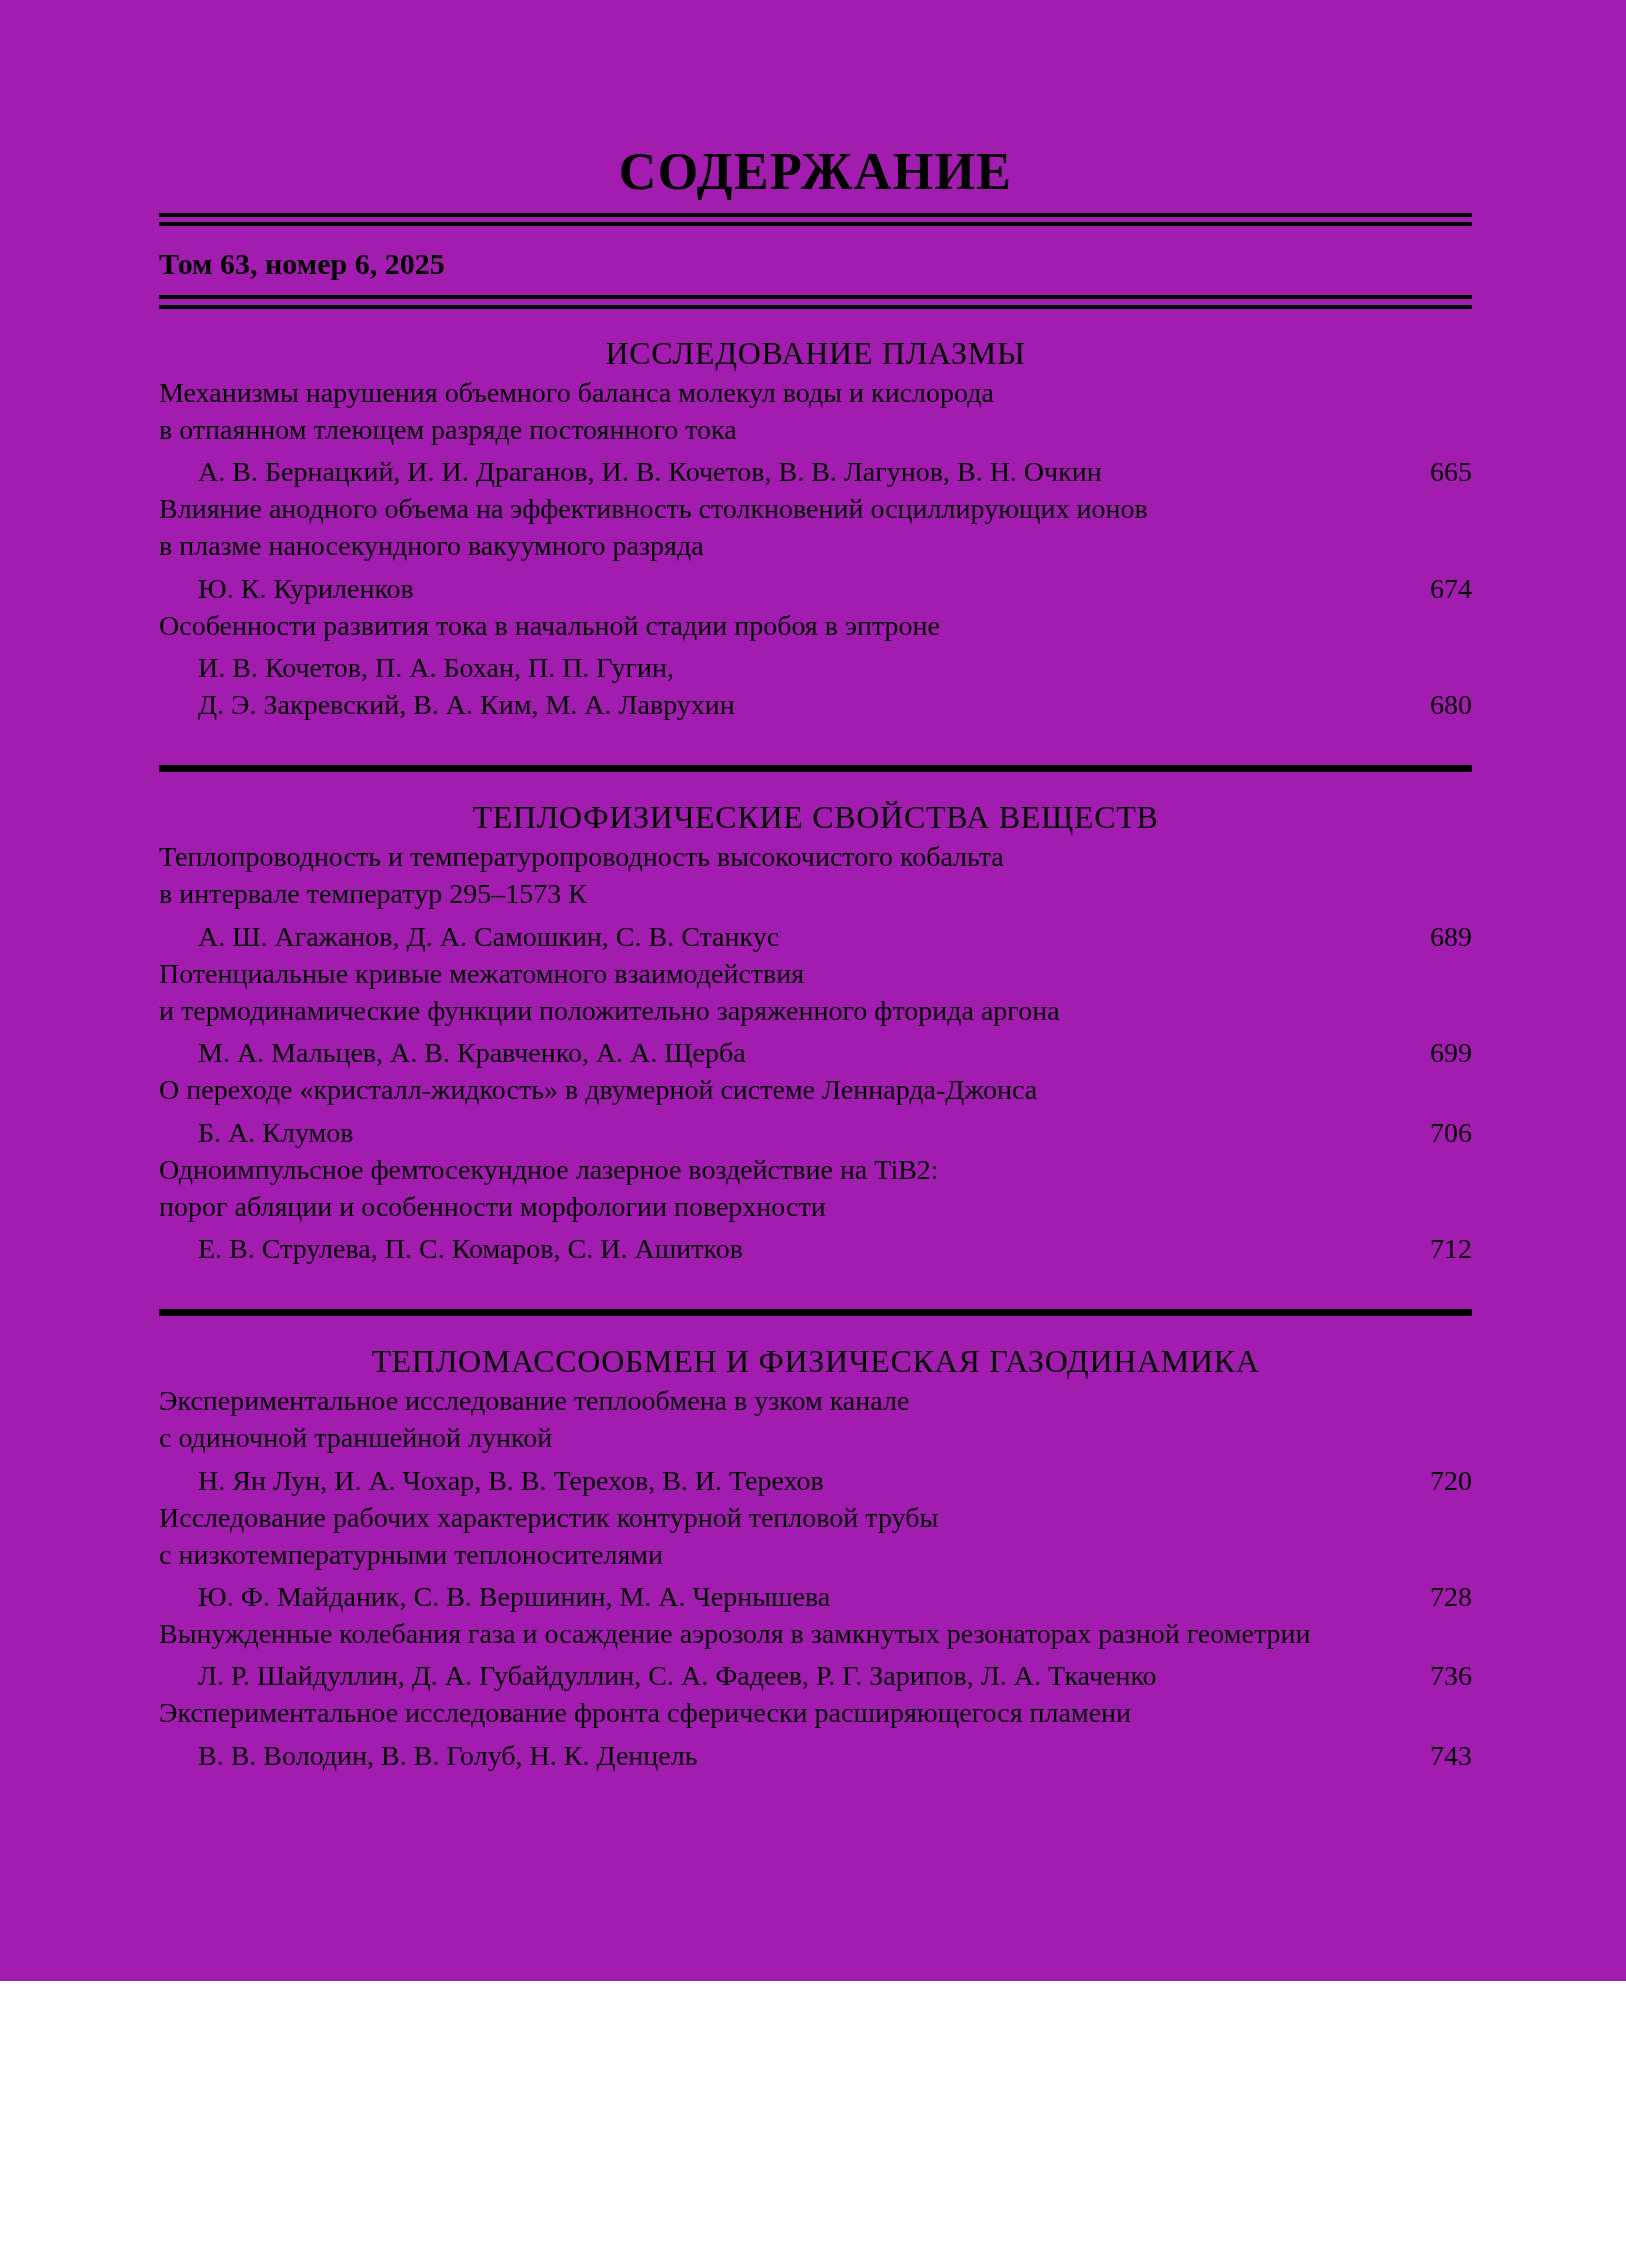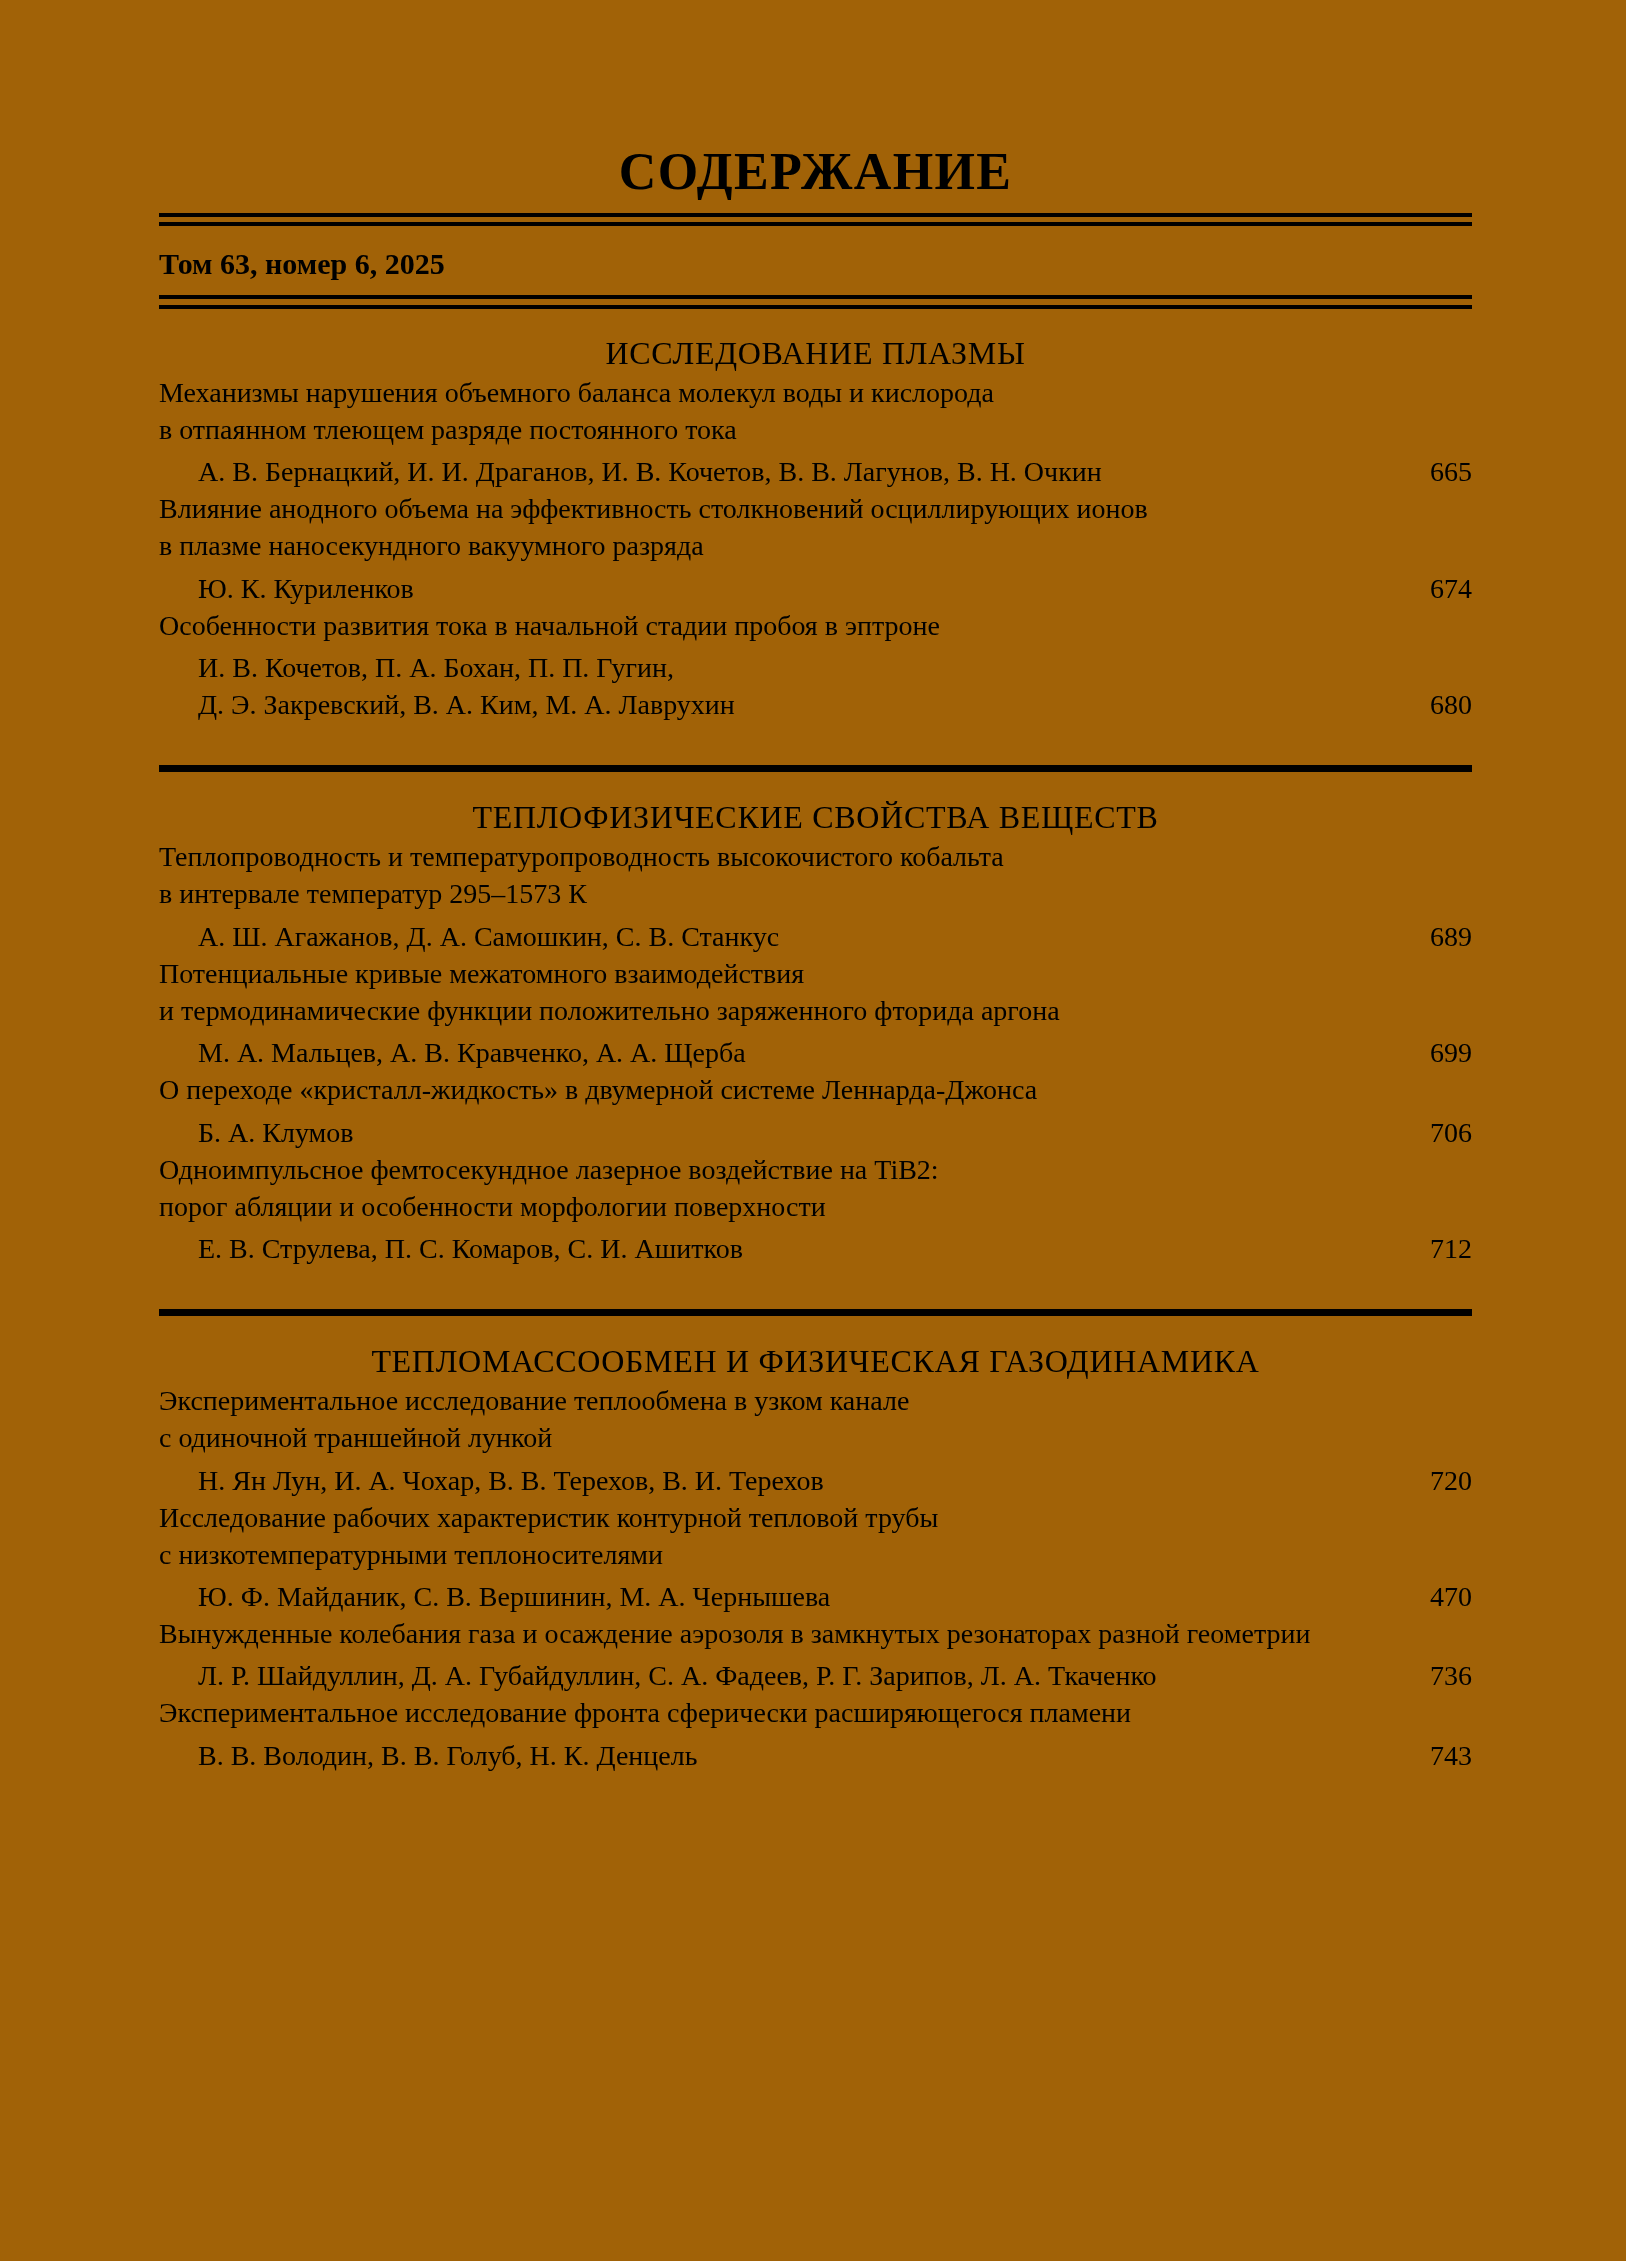--- a/index.html
+++ b/index.html
@@ -1,20 +1,20 @@
 <!DOCTYPE html>
 <html lang="ru" style="font-size:10.7px"><head>
 <meta charset="utf-8">
 <style>
   html, body { margin: 0; padding: 0; background: #ffffff; }
   .page {
     position: relative;
     width: 1626px;
-    height: 2261px;
-    background: #a16207;
+    height: 1981px;
+    background: #a21caf;
     color: #000000;
     font-family: "Liberation Serif", "DejaVu Serif", serif;
     overflow: hidden;
   }
   .content {
     position: absolute;
     left: 159px;
     right: 154px;
     top: 0;
   }
@@ -158,21 +158,21 @@
               <div class="author-row">
                 <span class="authors">Н. Ян Лун, И. А. Чохар, В. В. Терехов, В. И. Терехов</span>
                 <span class="page-num">720</span>
               </div>
             </article>
             <article class="article">
               <div class="title-line">Исследование рабочих характеристик контурной тепловой трубы</div>
               <div class="title-line">с низкотемпературными теплоносителями</div>
               <div class="author-row">
                 <span class="authors">Ю. Ф. Майданик, С. В. Вершинин, М. А. Чернышева</span>
-                <span class="page-num">470</span>
+                <span class="page-num">728</span>
               </div>
             </article>
             <article class="article">
               <div class="title-line">Вынужденные колебания газа и осаждение аэрозоля в замкнутых резонаторах разной геометрии</div>
               <div class="author-row">
                 <span class="authors">Л. Р. Шайдуллин, Д. А. Губайдуллин, С. А. Фадеев, Р. Г. Зарипов, Л. А. Ткаченко</span>
                 <span class="page-num">736</span>
               </div>
             </article>
             <article class="article">

